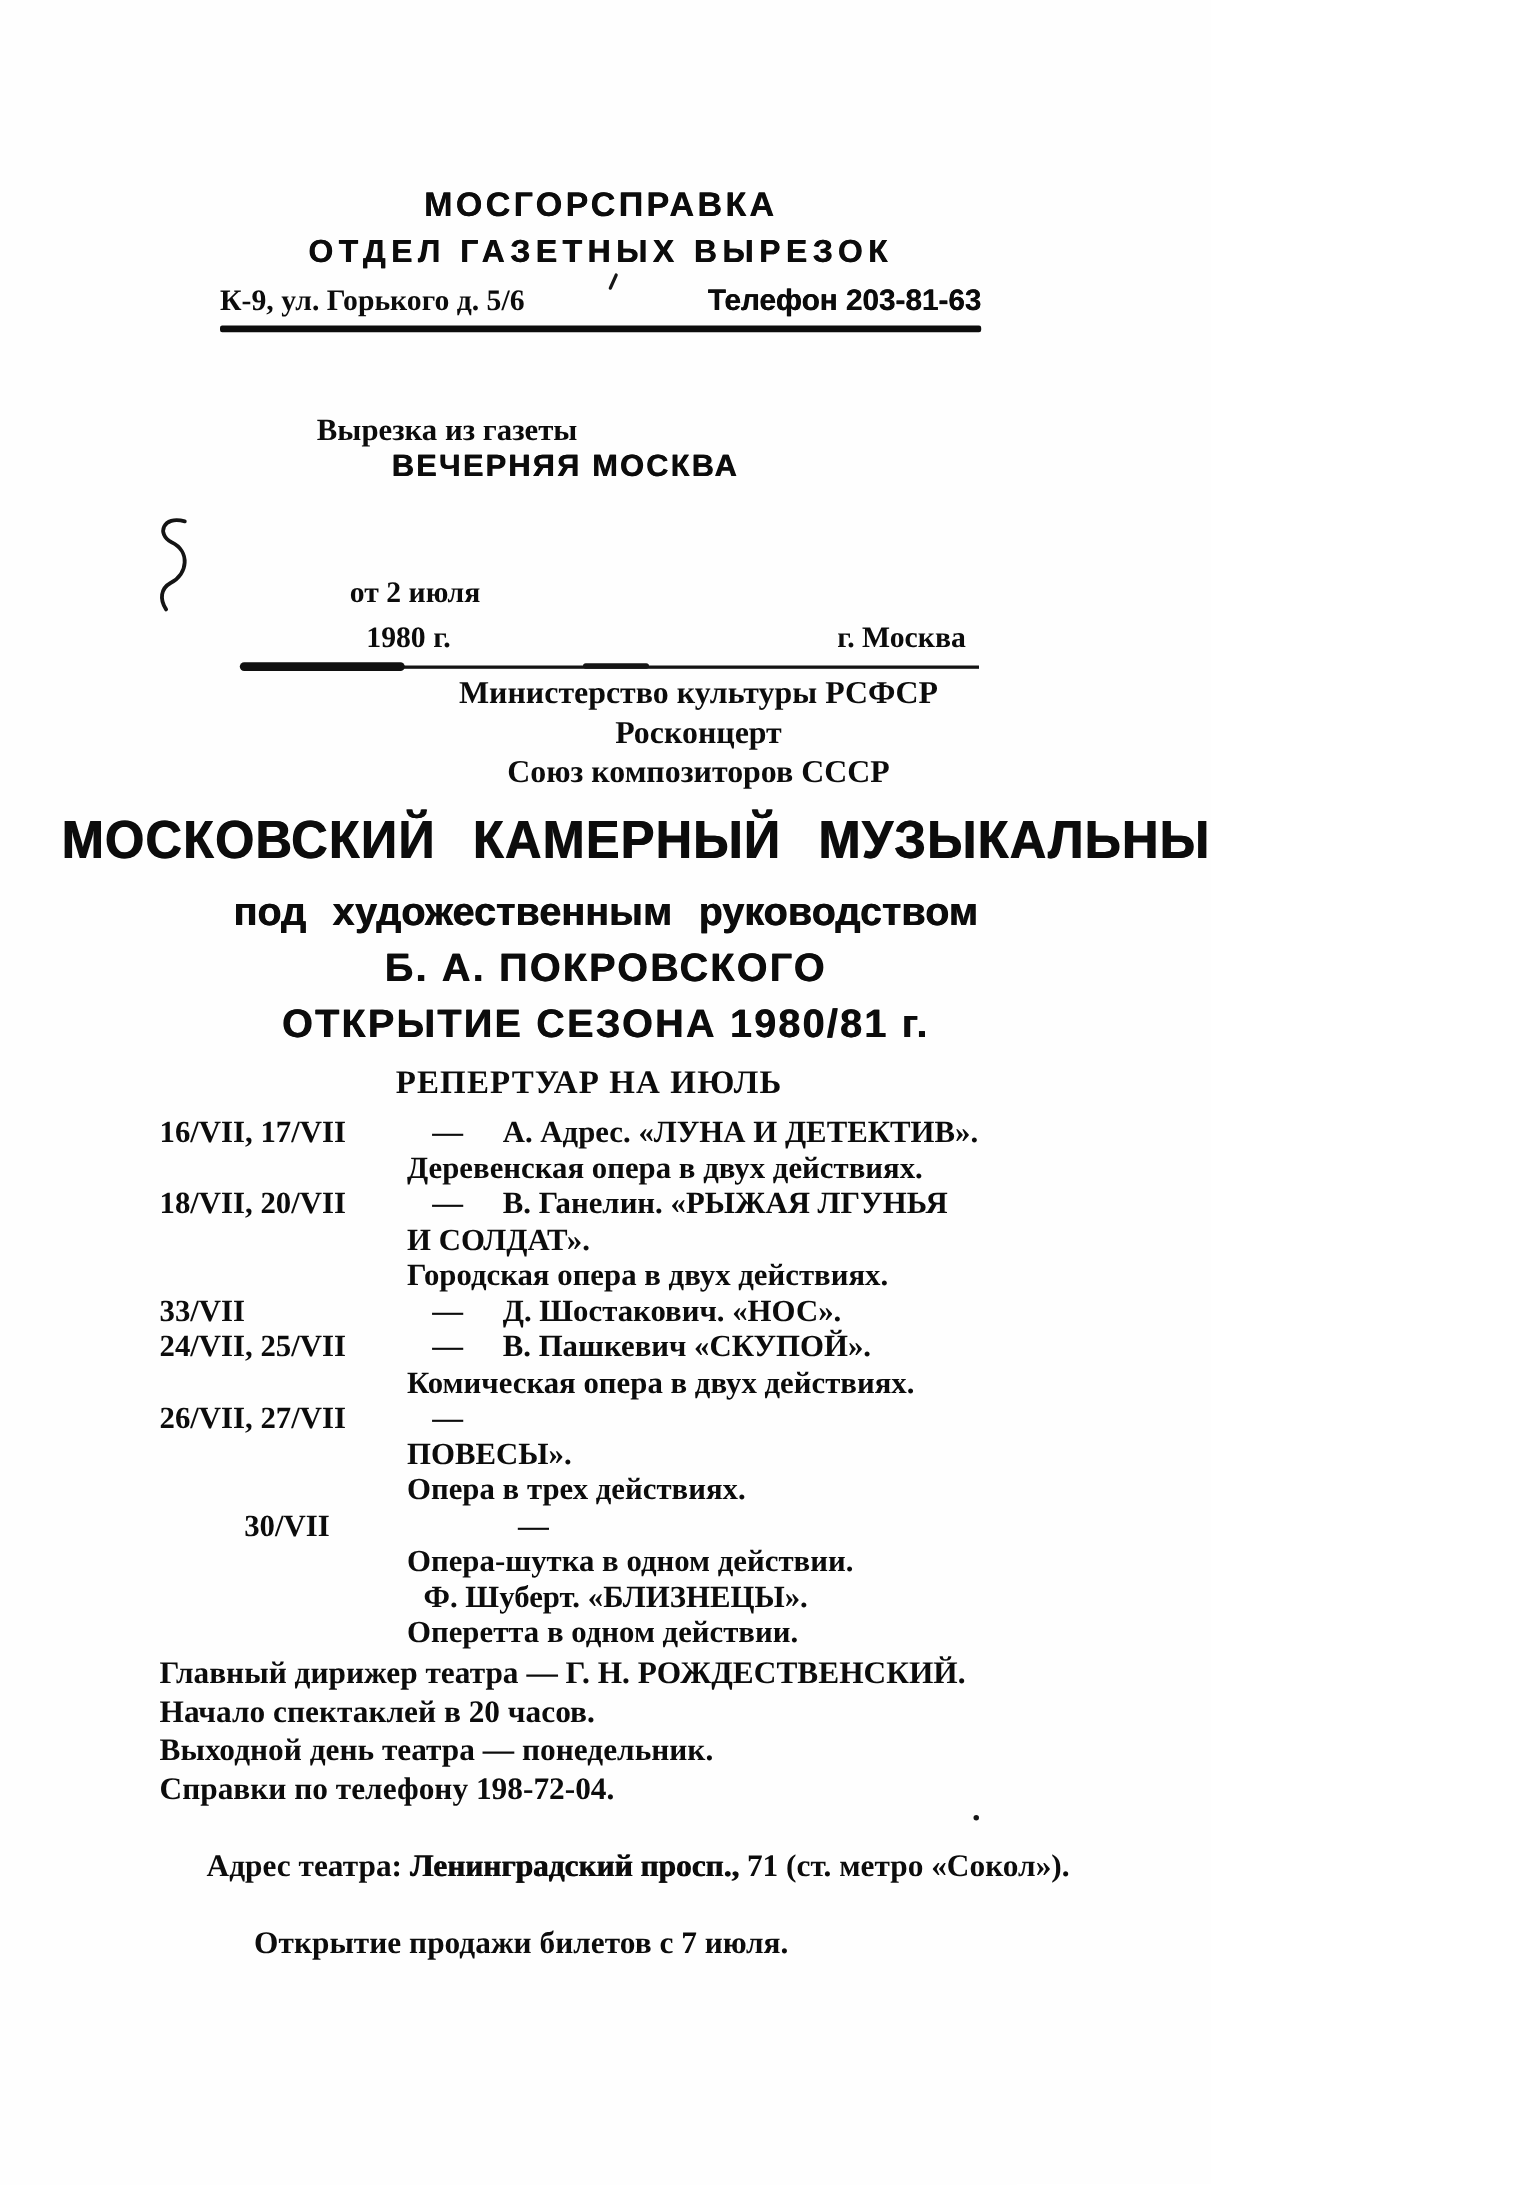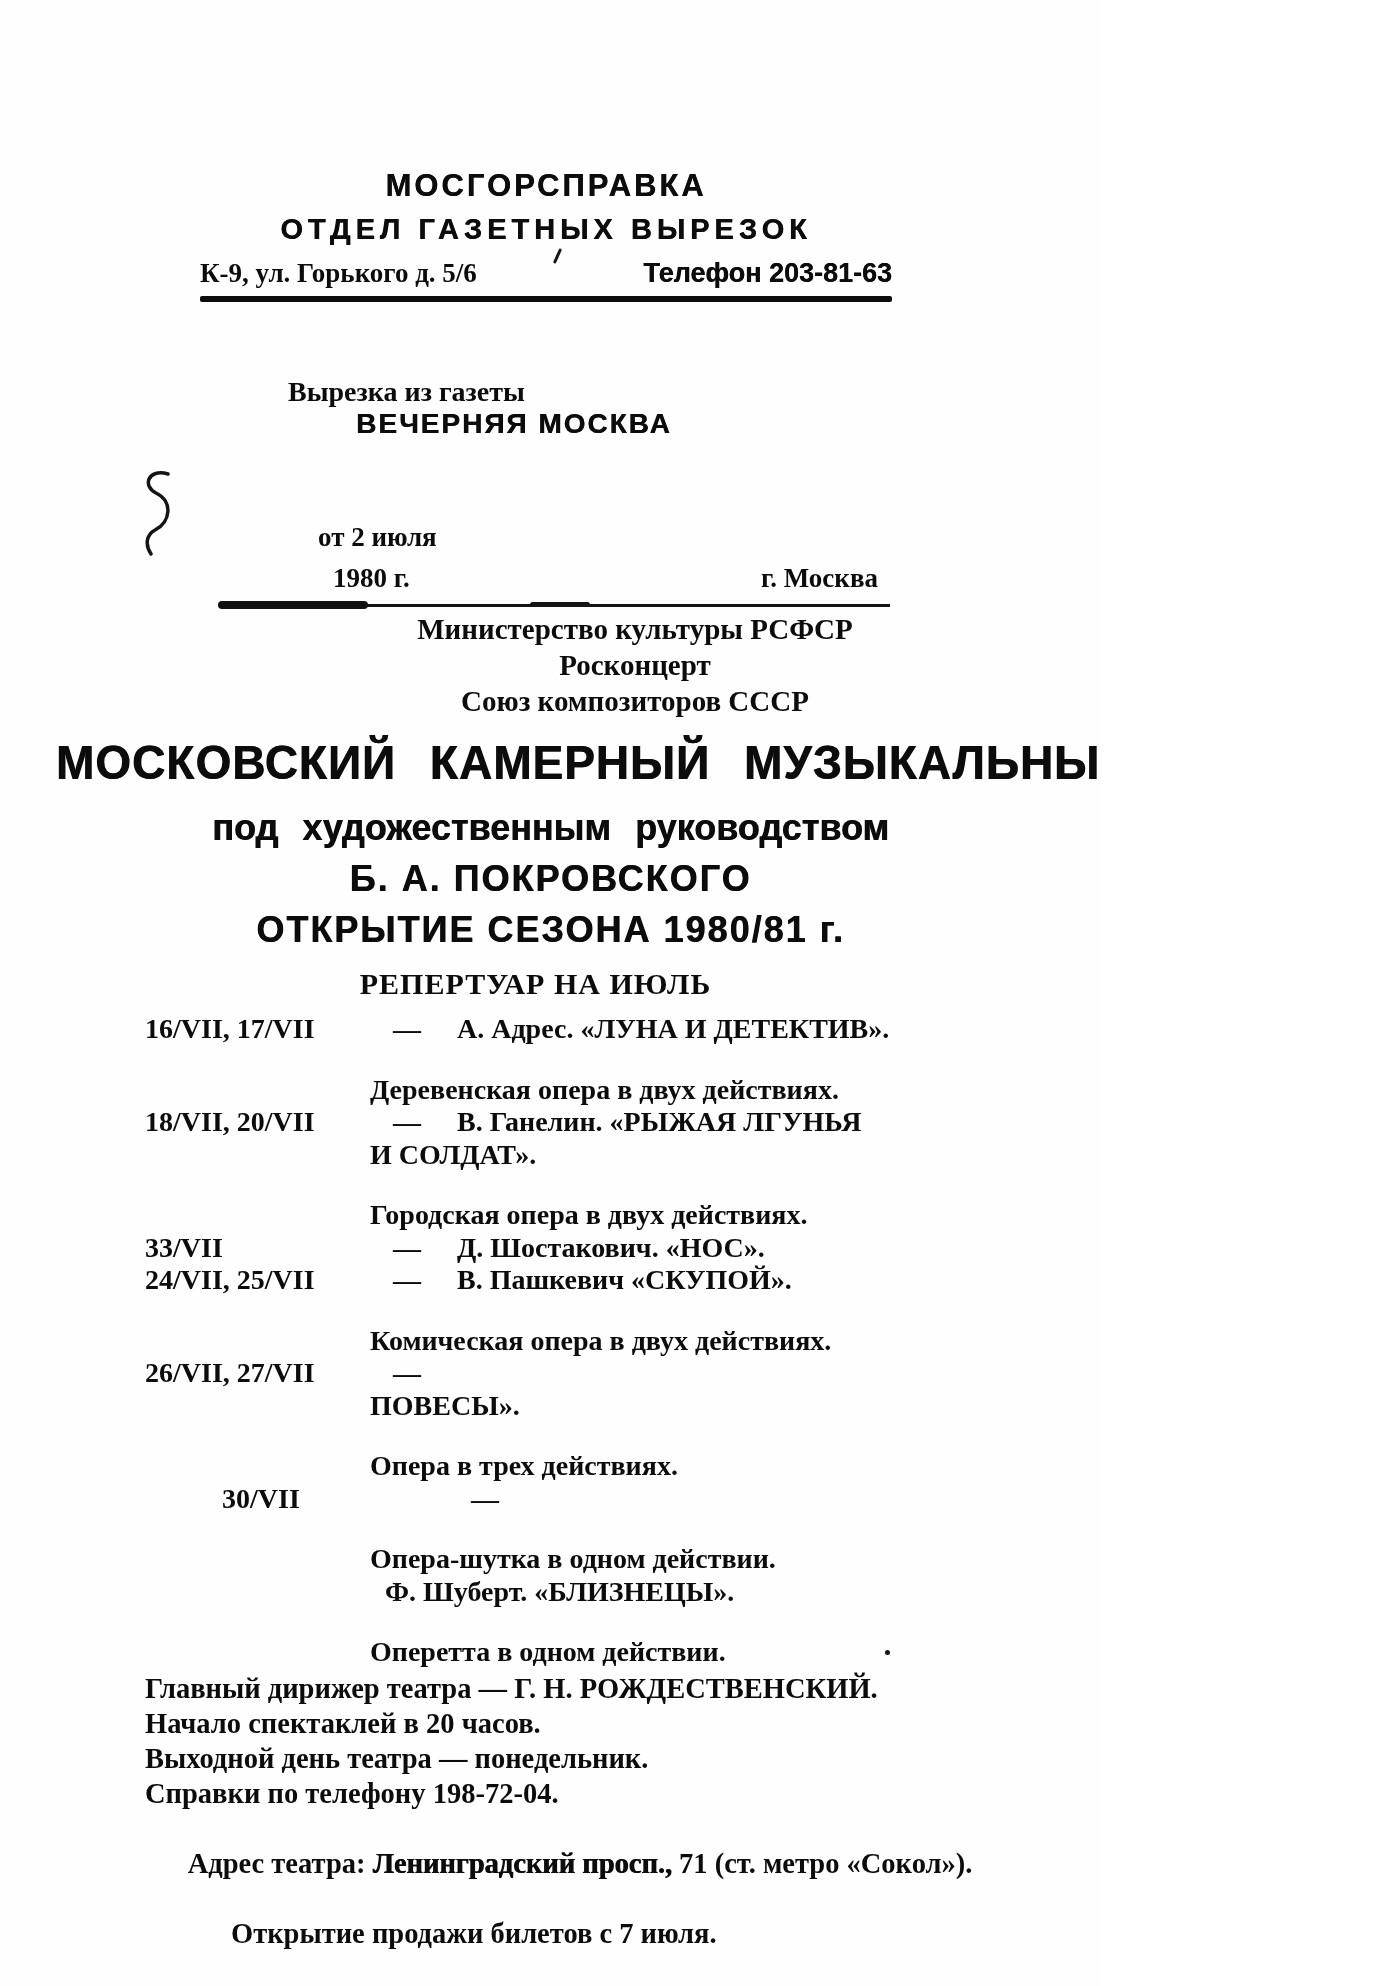--- a/index.html
+++ b/index.html
@@ -151,21 +151,21 @@
     margin: 12px 0 0 145px;
     width: 1095px;
     font-size: 28px;
     line-height: 32.5px;
   }
   .rep-line { display: flex; gap: 16px; }
   .rep-dates { width: 232px; flex-shrink: 0; }
   .rep-dash  { width: 48px;  flex-shrink: 0; }
   .rep-title { flex: 1; }
   .rep-cont  { margin-left: 225px; }
-  .rep-desc  { margin-left: 225px; margin-top: 28px; }
+  .rep-desc  { margin-left: 225px; }
   .rep-extra-title { margin-left: 240px; }
   .rep-entry--last .rep-dates { width: 310px; padding-left: 77px; box-sizing: border-box; }
 
   
   .doc-footer {
     margin: 2px 0 0 145px;
     width: 1110px;
     font-size: 28.5px;
     line-height: 35px;
   }

